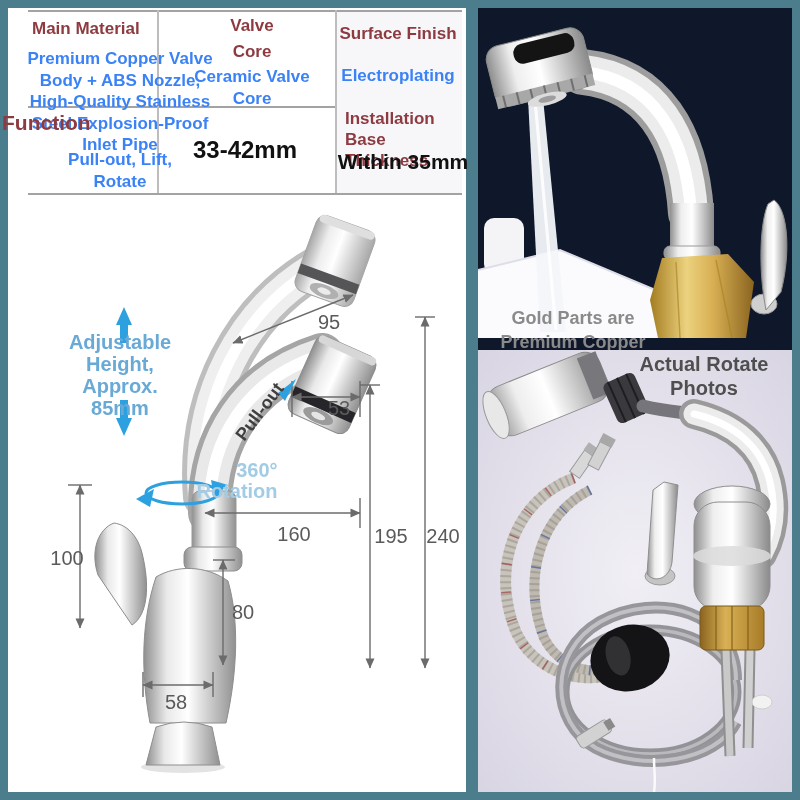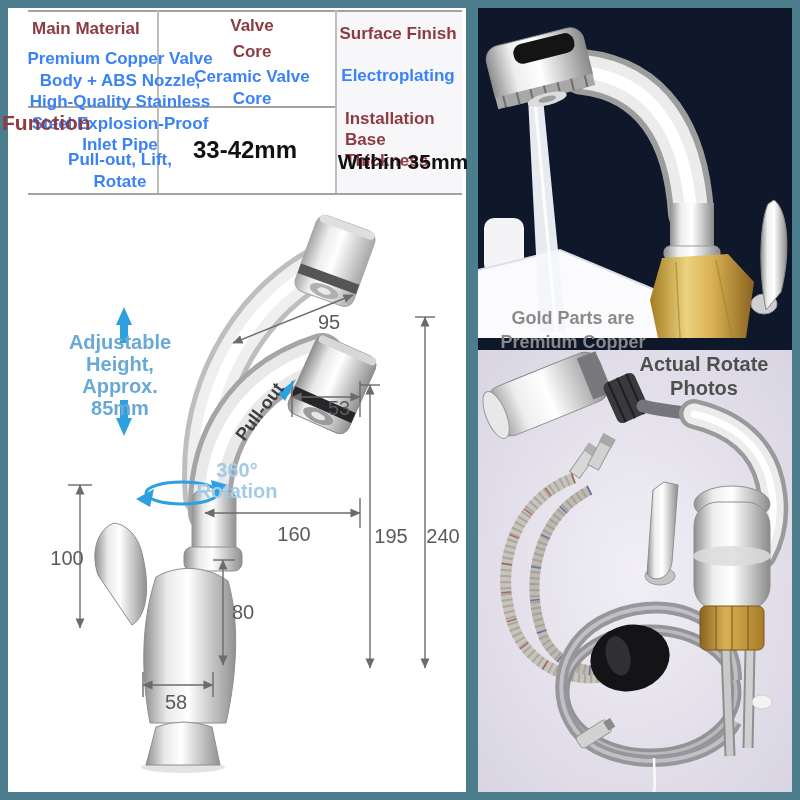--- a/index.html
+++ b/index.html
@@ -154,21 +154,21 @@
     <div class="dim" style="left:286px;top:526px;">160</div>
     <div class="dim" style="left:383px;top:528px;">195</div>
     <div class="dim" style="left:435px;top:528px;">240</div>
     <div class="dim" style="left:59px;top:550px;">100</div>
     <div class="dim" style="left:235px;top:604px;">80</div>
     <div class="dim" style="left:168px;top:694px;">58</div>
     <div class="blue-note pre" style="left:112px;top:323px;">Adjustable
 Height,
 Approx.
 85mm</div>
-    <div class="blue-note blue-note-light pre" style="left:229px;top:452px;">360°
+    <div class="blue-note blue-note-light pre" style="left:229px;top:452px;text-align:right;">360°
 Rotation</div>
     <div class="pullout" style="left:252px;top:404px;">Pull-out</div>
   </div>
 
   <div class="panel" style="left:478px;top:8px;width:314px;height:398px;background:#0f172a;">
     <svg width="314" height="330" viewBox="0 0 314 330">
       <defs>
         <linearGradient id="c2h" x1="0" y1="0" x2="1" y2="0">
           <stop offset="0" stop-color="#8f8f8f"></stop>
             <stop offset=".25" stop-color="#eeeeee"></stop>

